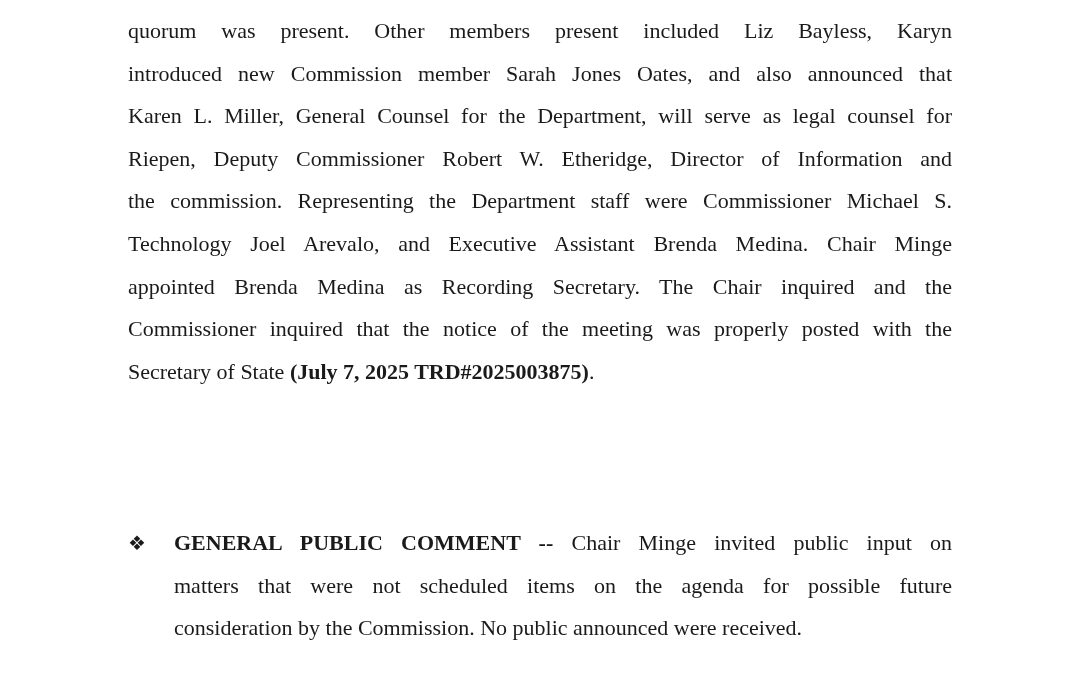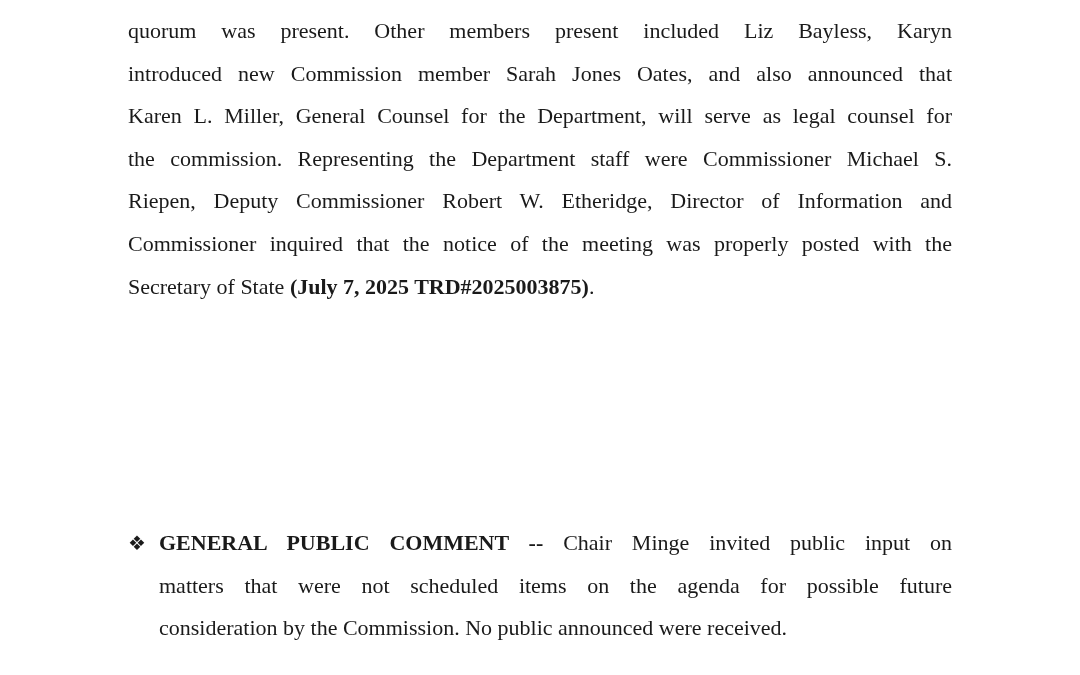--- a/index.html
+++ b/index.html
@@ -70,36 +70,39 @@
     }
     .bullet-body {
       margin-left: 31px;
     }
     .bullet-body .ln {
       display: block;
       text-align: justify;
       text-align-last: justify;
       white-space: nowrap;
       height: 42.6px;
+      margin-left: 15px;
     }
     .bullet-body .ln.last { text-align-last: left; }
   </style>
 </head>
 <body>
 
 <div class="page">
 
   <div class="cutoff-line">&nbsp;</div>
 
   <div class="para" style="top: 10px;">
     <span class="ln">quorum was present.  Other members present included Liz Bayless, Karyn</span>
     <span class="ln">introduced new Commission member Sarah Jones Oates, and also announced that</span>
     <span class="ln">Karen L. Miller, General Counsel for the Department, will serve as legal counsel for</span>
+    <span class="ln">Riepen, Deputy Commissioner Robert W. Etheridge, Director of Information and</span>
     <span class="ln">the commission.  Representing the Department staff were Commissioner Michael S.</span>
-    <span class="ln">Riepen, Deputy Commissioner Robert W. Etheridge, Director of Information and</span>
+    <span class="ln">Technology Joel Arevalo, and Executive Assistant Brenda Medina.  Chair Minge</span>
+    <span class="ln">appointed Brenda Medina as Recording Secretary.  The Chair inquired and the</span>
     <span class="ln">Commissioner inquired that the notice of the meeting was properly posted with the</span>
     <span class="ln last"><span>Secretary of State </span><span class="bold">(July 7, 2025 TRD#2025003875)</span><span>.</span></span>
   </div>
 
   <div class="bullet-item">
     <span class="bullet-glyph">❖</span>
     <div class="bullet-body">
       <span class="ln"><span class="bold">GENERAL PUBLIC COMMENT --</span><span> Chair Minge invited public input on</span></span>
       <span class="ln">matters that were not scheduled items on the agenda for possible future</span>
       <span class="ln last">consideration by the Commission.  No public announced were received.</span>

